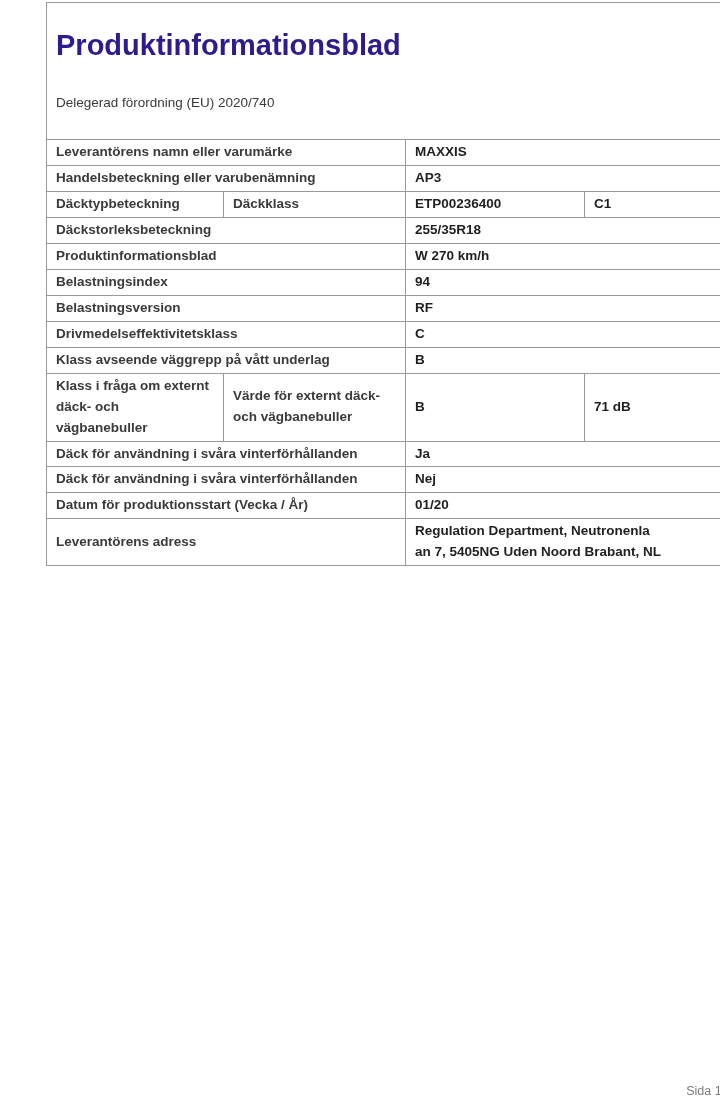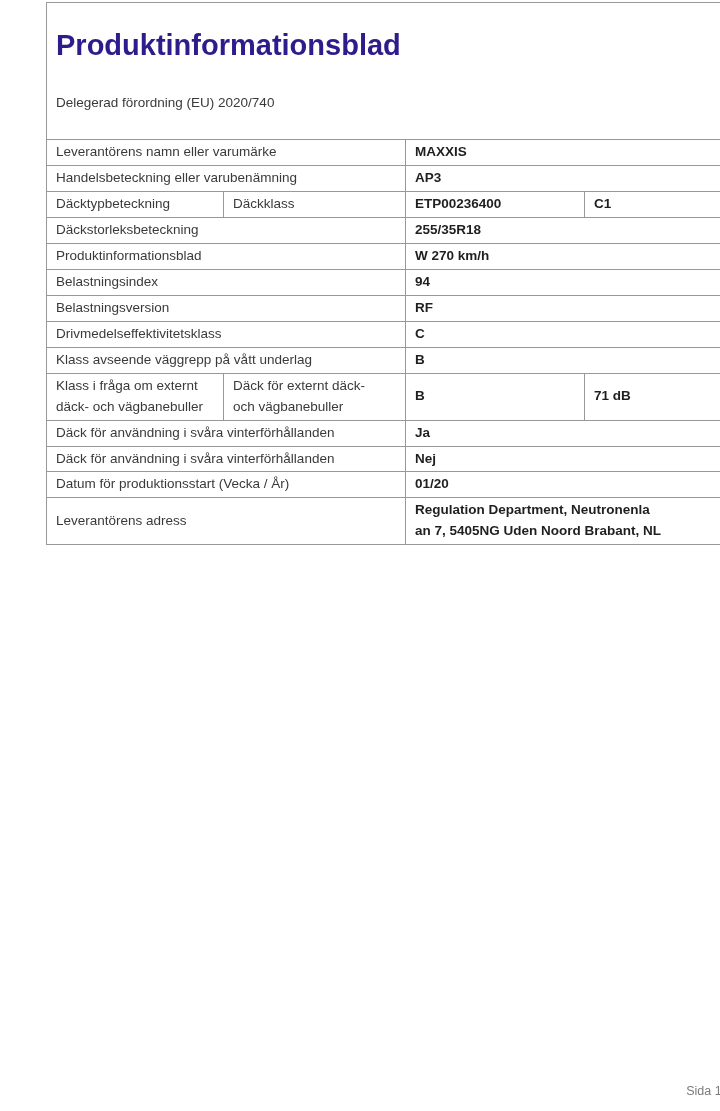--- a/index.html
+++ b/index.html
@@ -35,21 +35,21 @@
     font-size: 13.5px;
     line-height: 1.55;
     padding: 2px 9px;
     vertical-align: middle;
     white-space: pre-line;
     height: 20px;
   }
   td.label {
     text-align: left;
     color: var(--label-color);
-    font-weight: normal;
+    font-weight: bold;
   }
   td.value {
     text-align: left;
     color: var(--value-color);
     font-weight: bold;
   }
   tr.tall td { height: 40px; }
   td.header-cell {
     height: 64px;
     padding: 4px 9px 5px 9px;
@@ -130,21 +130,21 @@
           <td colspan="2" class="label">Drivmedelseffektivitetsklass</td>
           <td colspan="2" class="value">C</td>
         </tr>
         <tr>
           <td colspan="2" class="label">Klass avseende väggrepp på vått underlag</td>
           <td colspan="2" class="value">B</td>
         </tr>
         <tr class="tall">
           <td colspan="1" class="label">Klass i fråga om externt
 däck- och vägbanebuller</td>
-          <td colspan="1" class="label">Däck för externt däck-
+          <td colspan="1" class="label">Värde för externt däck-
 och vägbanebuller</td>
           <td colspan="1" class="value">B</td>
           <td colspan="1" class="value">71 dB</td>
         </tr>
         <tr>
           <td colspan="2" class="label">Däck för användning i svåra vinterförhållanden</td>
           <td colspan="2" class="value">Ja</td>
         </tr>
         <tr>
           <td colspan="2" class="label">Däck för användning i svåra vinterförhållanden</td>

